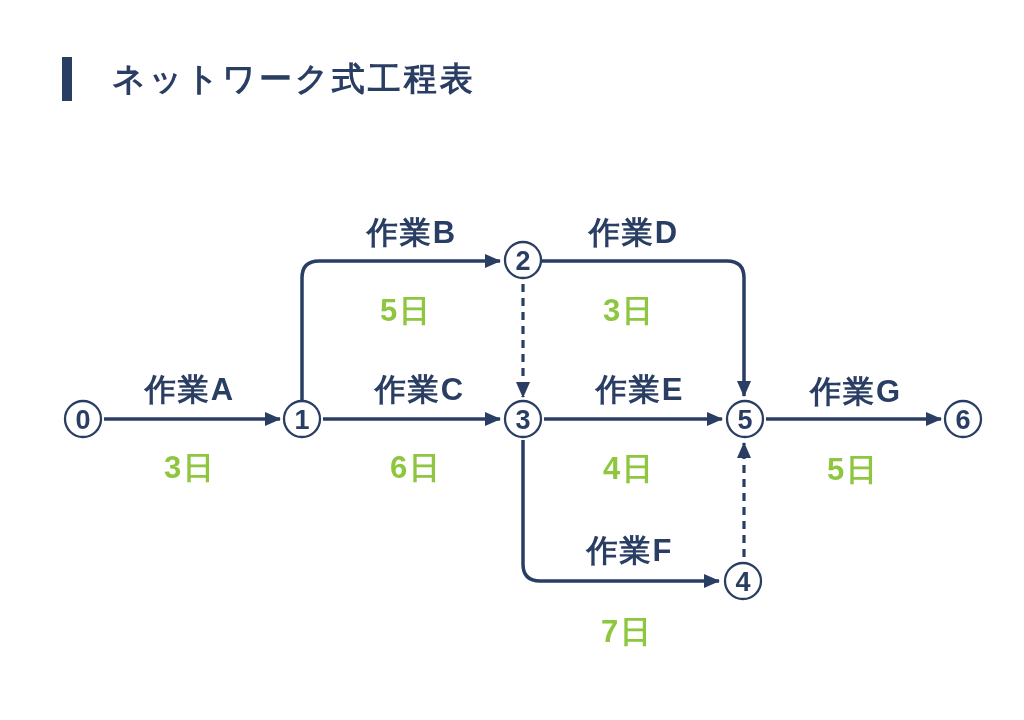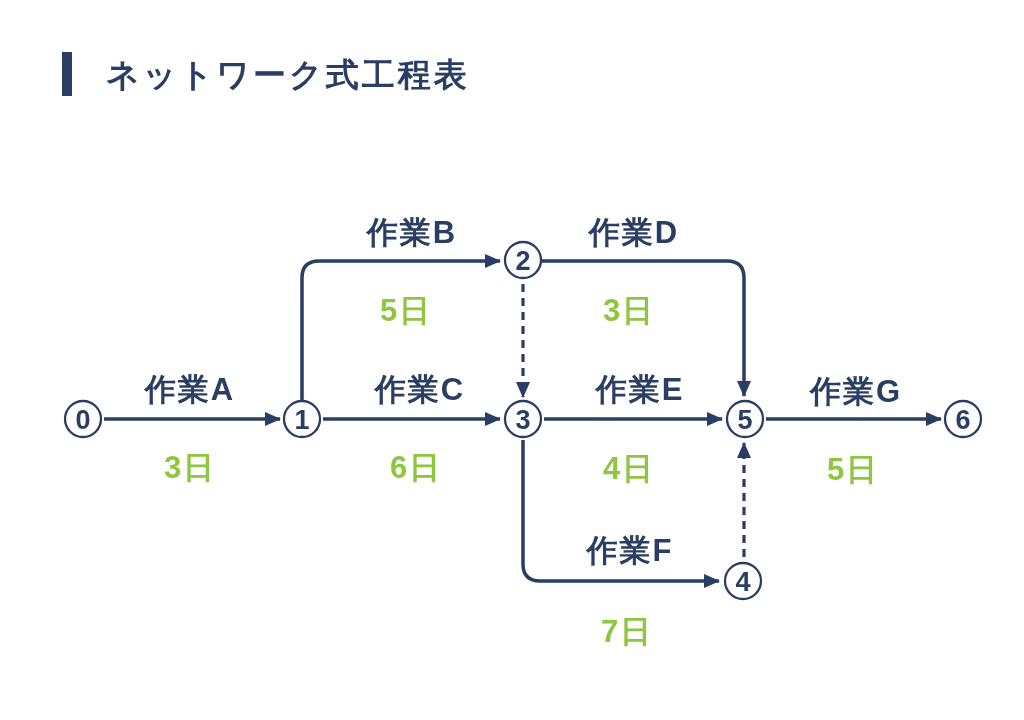--- a/index.html
+++ b/index.html
@@ -22,21 +22,21 @@
     display: flex;
     align-items: center;
   }
   .title-bar {
     width: 10px;
     height: 44px;
     background: #2a3e64;
     margin-right: 30px;
   }
   .page-title {
-    margin: 4px;
+    margin: 10px;
     font-size: 33px;
     font-weight: bold;
     color: #2a3e64;
     letter-spacing: 3px;
     line-height: 1;
   }
   svg.diagram {
     position: absolute;
     left: 0;
     top: 0;

